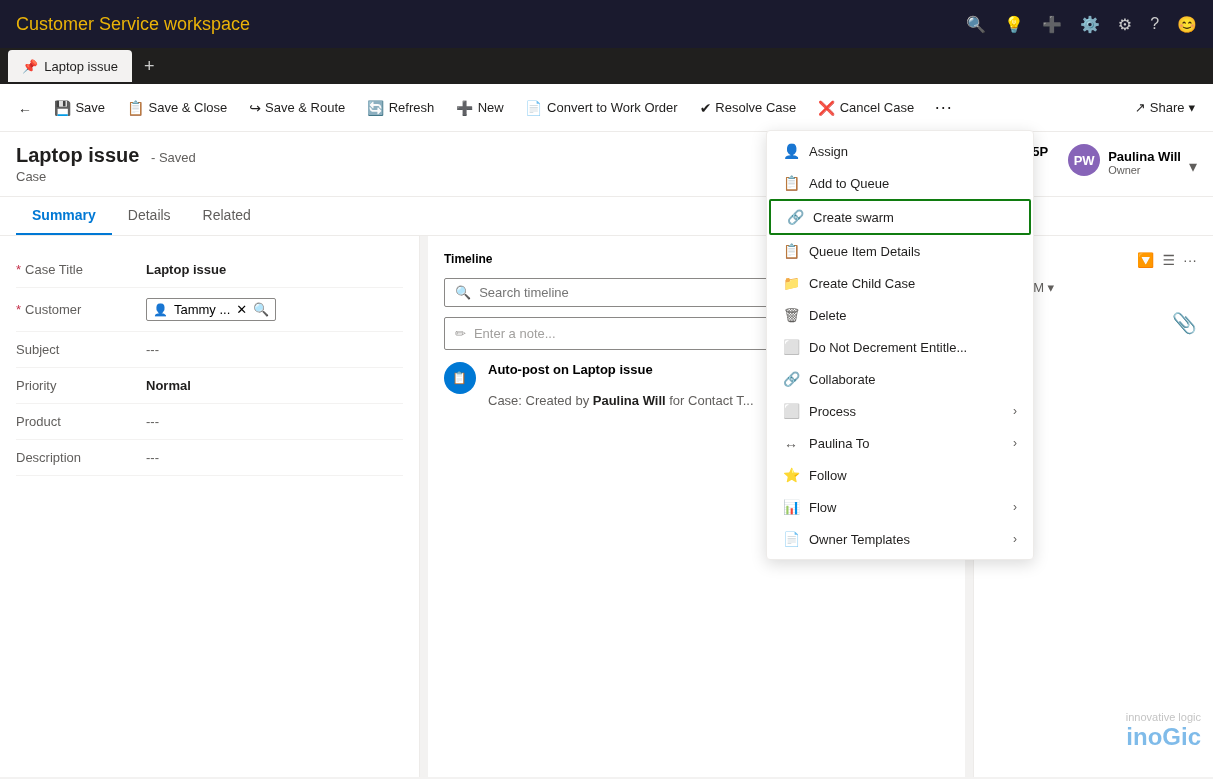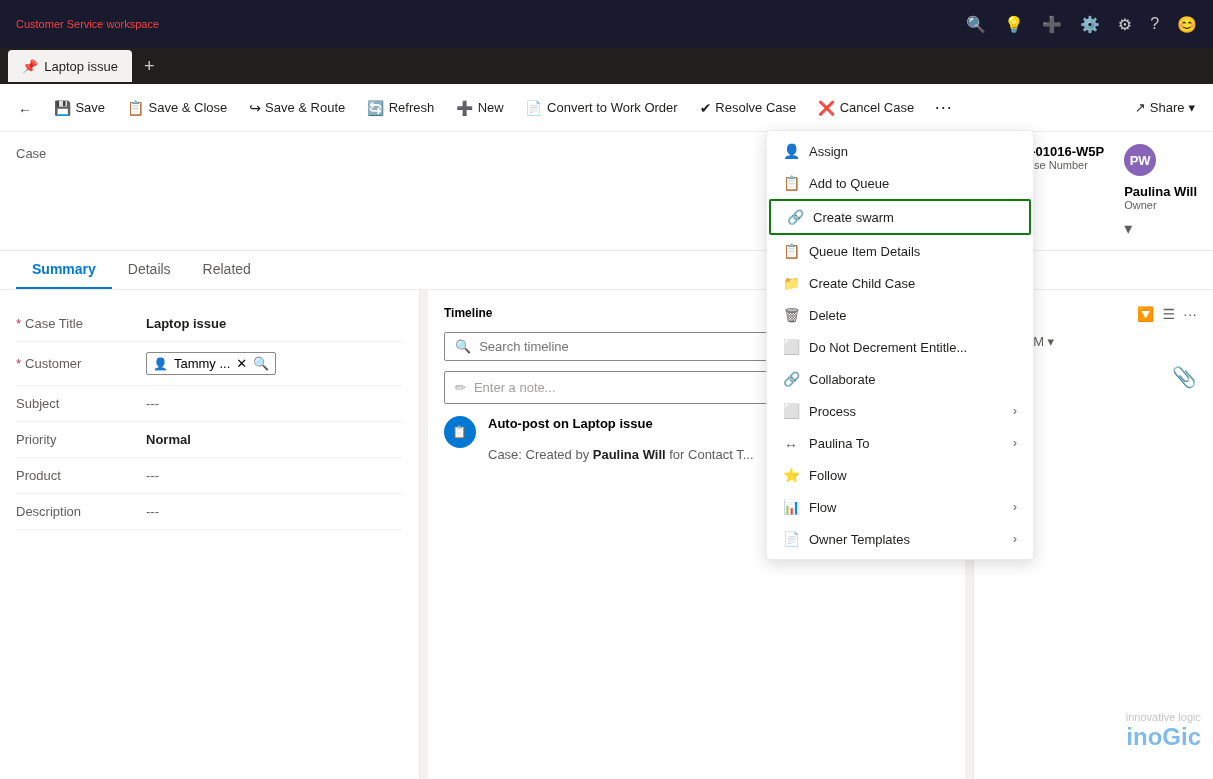--- a/index.html
+++ b/index.html
@@ -8,21 +8,21 @@
     
     .top-nav {
       background: #1a1a2e;
       height: 48px;
       display: flex;
       align-items: center;
       padding: 0 16px;
       color: white;
       gap: 16px;
     }
-    .top-nav-title { font-size: 11px; color: #ef4444; flex: 1; }
+    .top-nav-title { font-size: 18px; color: #eab308; flex: 1; }
     .top-nav-icons { display: flex; gap: 18px; align-items: center; }
     .top-nav-icon { color: #ccc; font-size: 16px; cursor: pointer; }
 
     
     .tab-bar {
       background: #201f1e;
       height: 36px;
       display: flex;
       align-items: center;
       padding: 0 8px;
@@ -101,21 +101,21 @@
     .record-title {
       font-size: 20px;
       font-weight: 600;
       color: #201f1e;
     }
     .record-saved { font-size: 13px; color: #605e5c; margin-left: 8px; font-weight: normal; }
     .record-type { font-size: 13px; color: #605e5c; margin-top: 2px; }
     .record-number-section { text-align: center; margin-right: 20px; }
     .case-number-value { font-weight: 600; font-size: 13px; }
     .case-number-label { font-size: 11px; color: #605e5c; }
-    .record-owner { display: flex; align-items: flex-start; gap: 8px; flex-direction: column; }
+    .record-owner { display: flex; align-items: flex-end; gap: 8px; }
     .owner-avatar {
       width: 32px; height: 32px; border-radius: 50%;
       background: #8764b8; color: white; display: flex; align-items: center; justify-content: center;
       font-size: 13px; font-weight: 600;
     }
     .owner-name { font-size: 13px; font-weight: 600; }
     .owner-label { font-size: 11px; color: #605e5c; }
     .expand-btn { background: none; border: none; cursor: pointer; font-size: 16px; color: #605e5c; }
 
     
@@ -339,20 +339,24 @@
   <button class="cmd-btn-more">···</button>
   <button class="share-btn">
     <span>↗</span>
     <span>Share</span>
     <span>▾</span>
   </button>
 </div>
 
 <div class="record-header">
   <div class="record-title-section">
+    <div>
+      <span class="record-title">Laptop issue</span>
+      <span class="record-saved">- Saved</span>
+    </div>
     <div class="record-type">Case</div>
   </div>
   <div class="record-number-section">
     <div class="case-number-value">CAS-01016-W5P</div>
     <div class="case-number-label">Case Number</div>
   </div>
   <div class="record-owner">
     <div class="owner-avatar">PW</div>
     <div>
       <div class="owner-name">Paulina Will</div>

